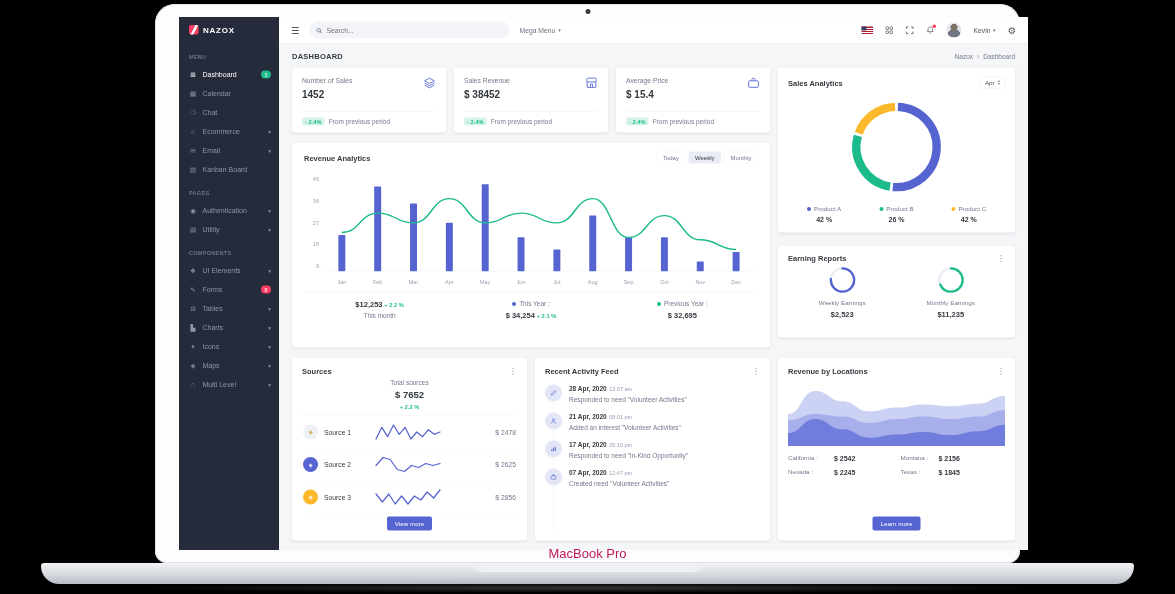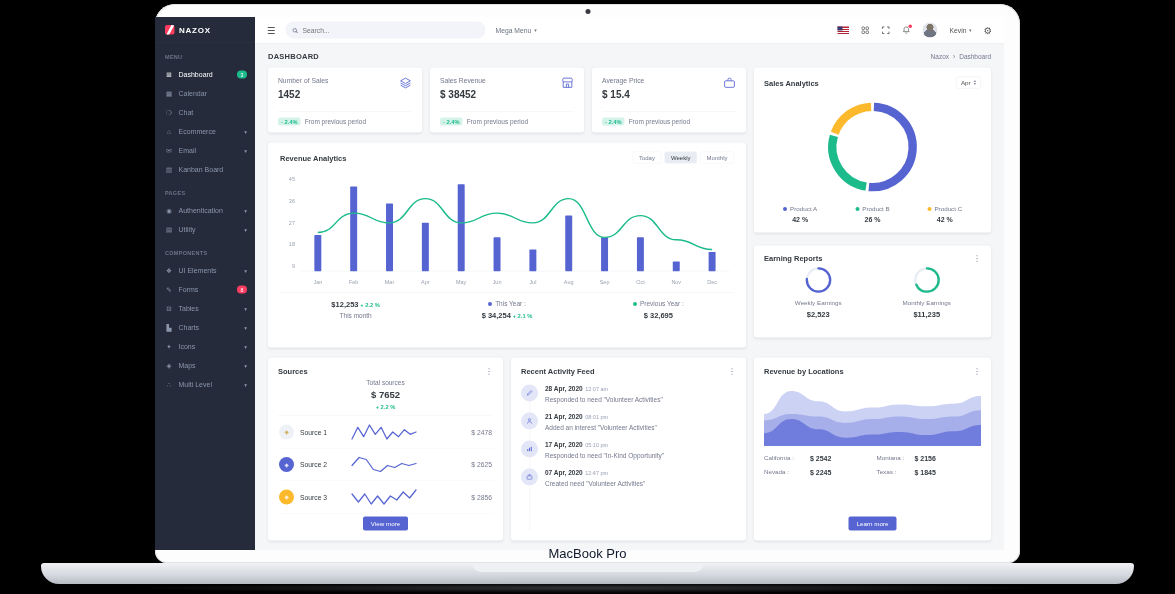--- a/index.html
+++ b/index.html
@@ -4,22 +4,22 @@
 <style>
   html,body{margin:0;padding:0;background:#000;}
   *{box-sizing:border-box;}
   .stage{position:relative;width:1175px;height:594px;background:#000;overflow:hidden;
          font-family:"Liberation Sans",sans-serif;}
   
   .screen{position:absolute;left:155px;top:4px;width:865px;height:559px;background:#fdfdfd;
           border-radius:20px 20px 12px 12px;box-shadow:inset 0 0 0 1px #e2e2e7;}
   .camera{position:absolute;top:5px;left:50%;transform:translateX(-50%);width:5px;height:5px;
           border-radius:50%;background:#3a3a40;}
-  .viewport{position:absolute;left:0;top:13px;width:849px;height:533px;overflow:hidden;}
-  .device-label{position:absolute;bottom:2px;left:0;right:0;text-align:center;font-size:13px;color:#0f172a;}
+  .viewport{position:absolute;left:24px;top:13px;width:849px;height:533px;overflow:hidden;}
+  .device-label{position:absolute;bottom:2px;left:0;right:0;text-align:center;font-size:13px;color:#be185d;}
   .base{position:absolute;left:41px;top:563px;width:1093px;height:21px;
         background:linear-gradient(#f1f2f5,#d6d9df 55%,#b7bbc4);border-radius:3px 3px 18px 18px;}
   .base::after{content:"";position:absolute;left:50%;transform:translateX(-50%);top:0;width:232px;height:9px;
         background:#eef0f3;border-radius:0 0 10px 10px;}
   .ground{position:absolute;left:120px;right:120px;top:583px;height:10px;
         background:radial-gradient(ellipse at center,rgba(110,112,120,.45),transparent 70%);}
   
   .app{width:1698px;height:1066px;background:#f5f6f8;display:flex;font-size:14px;color:#343a40;
        transform:scale(0.5);transform-origin:0 0;}
   

